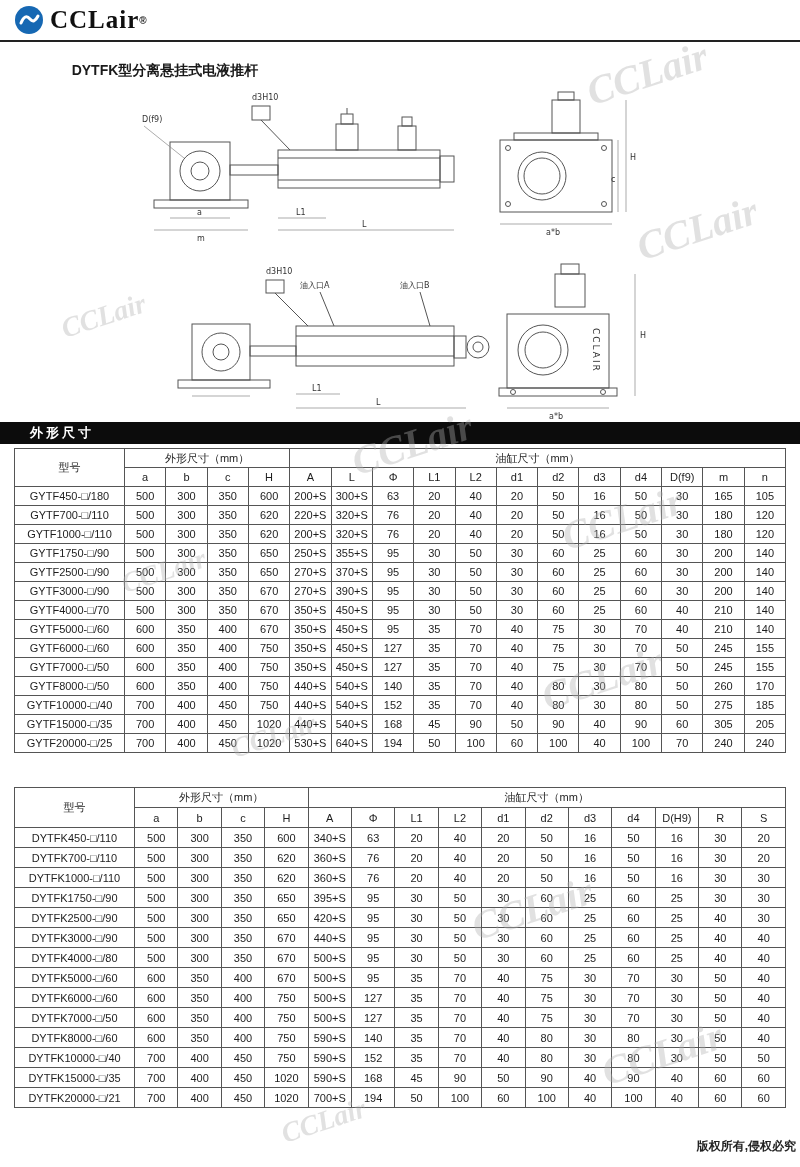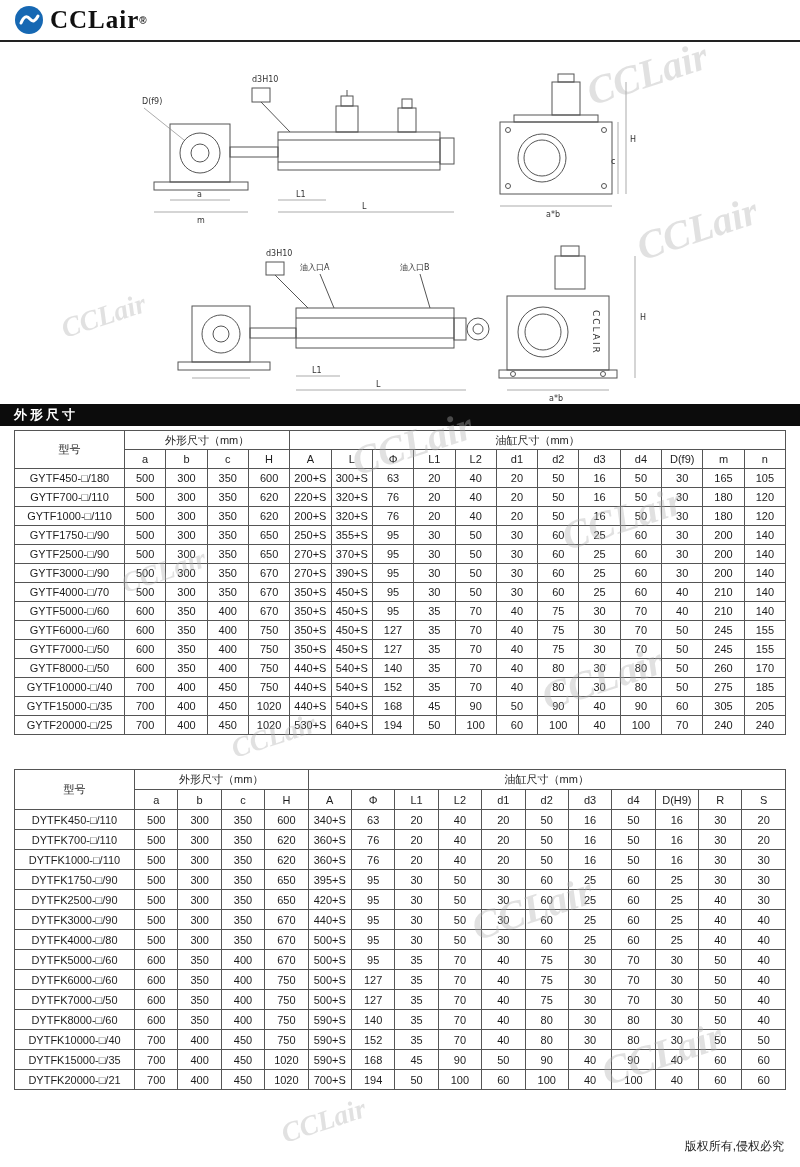--- a/index.html
+++ b/index.html
@@ -35,21 +35,21 @@
   .titles .t { font-size: 14px; font-weight: bold; text-align: center; }
   .title-left { margin-left: 140px; width: 250px; }
   .title-right { margin-left: 30px; width: 270px; }
   
   .drawings { position: relative; height: 338px; margin-top: 4px; z-index: 2; }
   .dwg { position: absolute; }
   .dwg text { font-family: "DejaVu Sans", sans-serif; }
   
   .banner {
     height: 22px; line-height: 22px; background: #0c0c0c; color: #fff;
-    font-size: 13px; font-weight: bold; padding-left: 14px; letter-spacing: 3px;
+    font-size: 13px; font-weight: bold; padding-left: 30px; letter-spacing: 3px;
     position: relative; z-index: 2;
   }
   
   table {
     border-collapse: collapse; table-layout: fixed; width: 772px;
     margin: 0 auto; font-size: 11px; position: relative; z-index: 2;
     background: transparent;
   }
   .t1 { margin-top: 4px; }
   .t2 { margin-top: 34px; }
@@ -57,22 +57,22 @@
     border: 1px solid #555; text-align: center; vertical-align: middle;
     font-weight: normal; padding: 0 1px; overflow: hidden; white-space: nowrap;
     color: #1d1d1d;
   }
   .t1 th, .t1 td { height: 19px; }
   .t2 th, .t2 td { height: 20px; }
   .model-col { width: 110px; }
   .model-col2 { width: 120px; }
   
   .footer {
-    position: absolute; right: 16px; bottom: 12px;
-    font-size: 12px; font-weight: normal; color: #222; z-index: 2;
+    position: absolute; right: 4px; bottom: 12px;
+    font-size: 12px; font-weight: bold; color: #222; z-index: 2;
   }
 </style>
 </head>
 <body>
 
 <div class="page">
 
   <span class="wm" style="left:585px;top:50px;">CCLair</span>
   <span class="wm" style="left:635px;top:205px;">CCLair</span>
   <span class="wm small" style="left:60px;top:300px;">CCLair</span>
@@ -90,20 +90,21 @@
       <svg width="30" height="30" viewBox="0 0 30 30">
         <circle cx="15" cy="15" r="14" fill="#1668b3"></circle>
         <path d="M7 18 Q11 8 16 14 Q20 19 24 11" stroke="#ffffff" stroke-width="3" fill="none" stroke-linecap="round"></path>
       </svg>
     </span>
     <span class="logo-text">CCLair</span>
     <span class="logo-reg">®</span>
   </div>
 
   <div class="titles">
+    <span class="t title-right">DYTFK型分离悬挂式电液推杆</span>
   </div>
 
   <div class="drawings">
 
     <svg class="dwg" style="left:140px;top:0;" width="345" height="160" viewBox="0 0 345 160">
       <g stroke="#555" fill="none" stroke-width="1">
         <rect x="14" y="116" width="94" height="8"></rect>
         <rect x="30" y="58" width="60" height="58"></rect>
         <circle cx="60" cy="87" r="20"></circle>
         <circle cx="60" cy="87" r="9"></circle>

